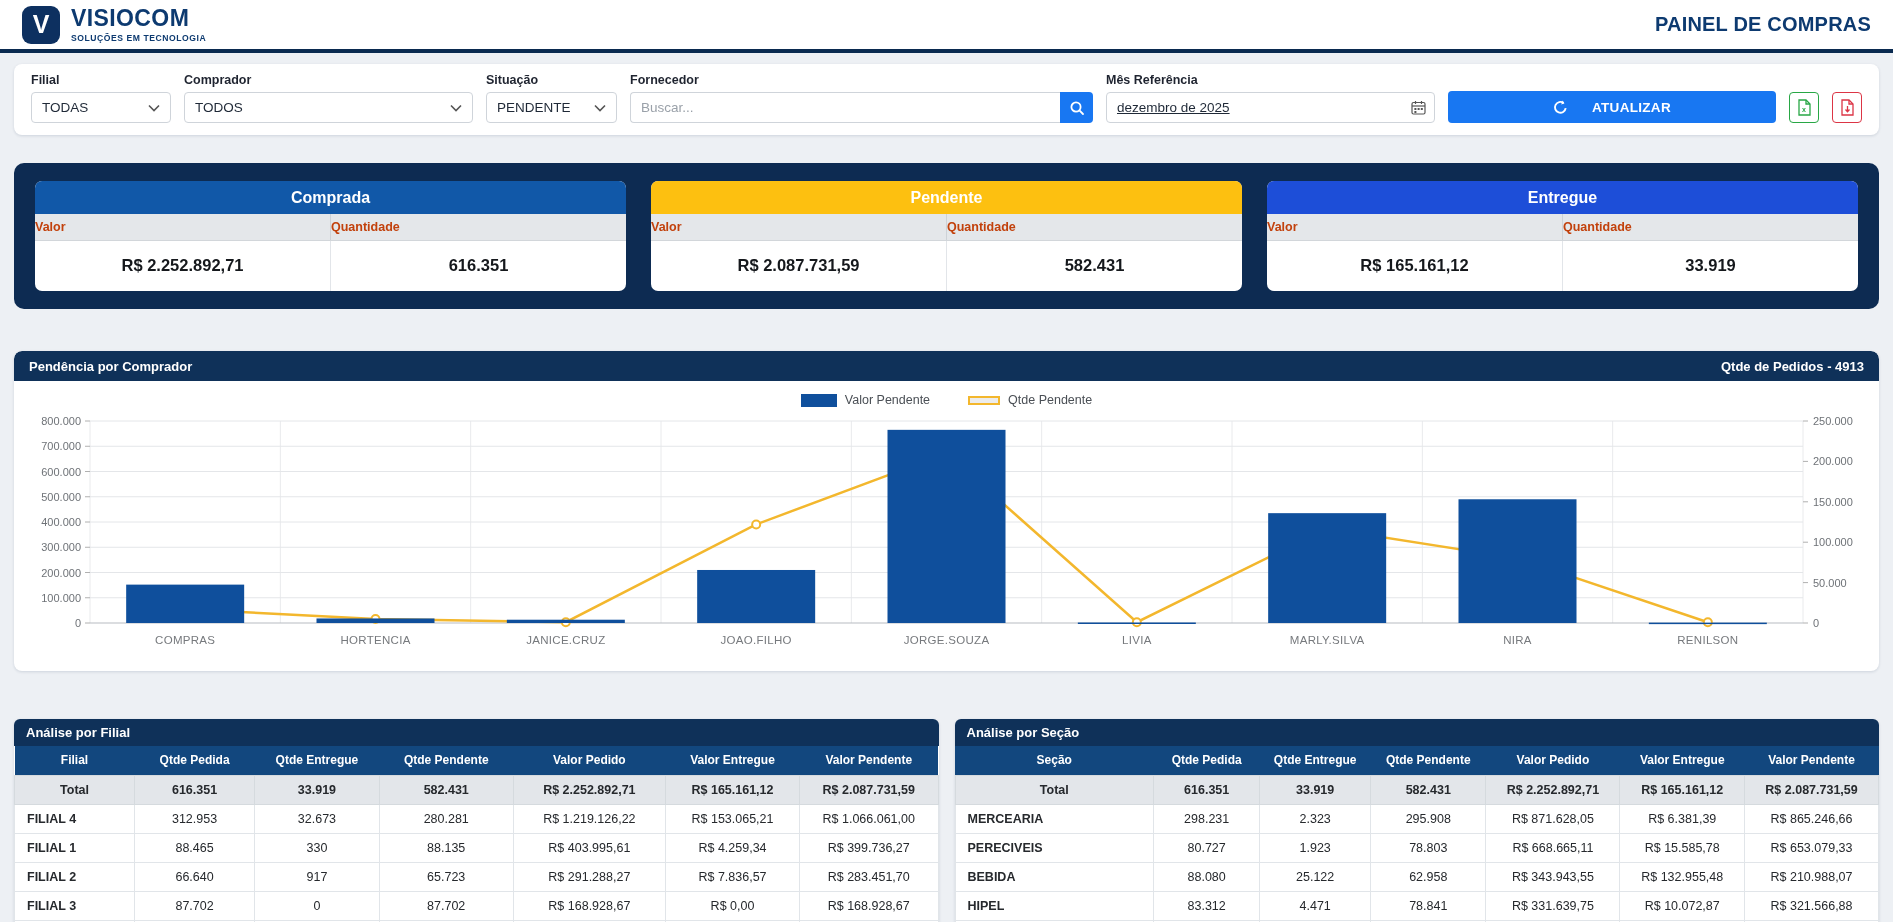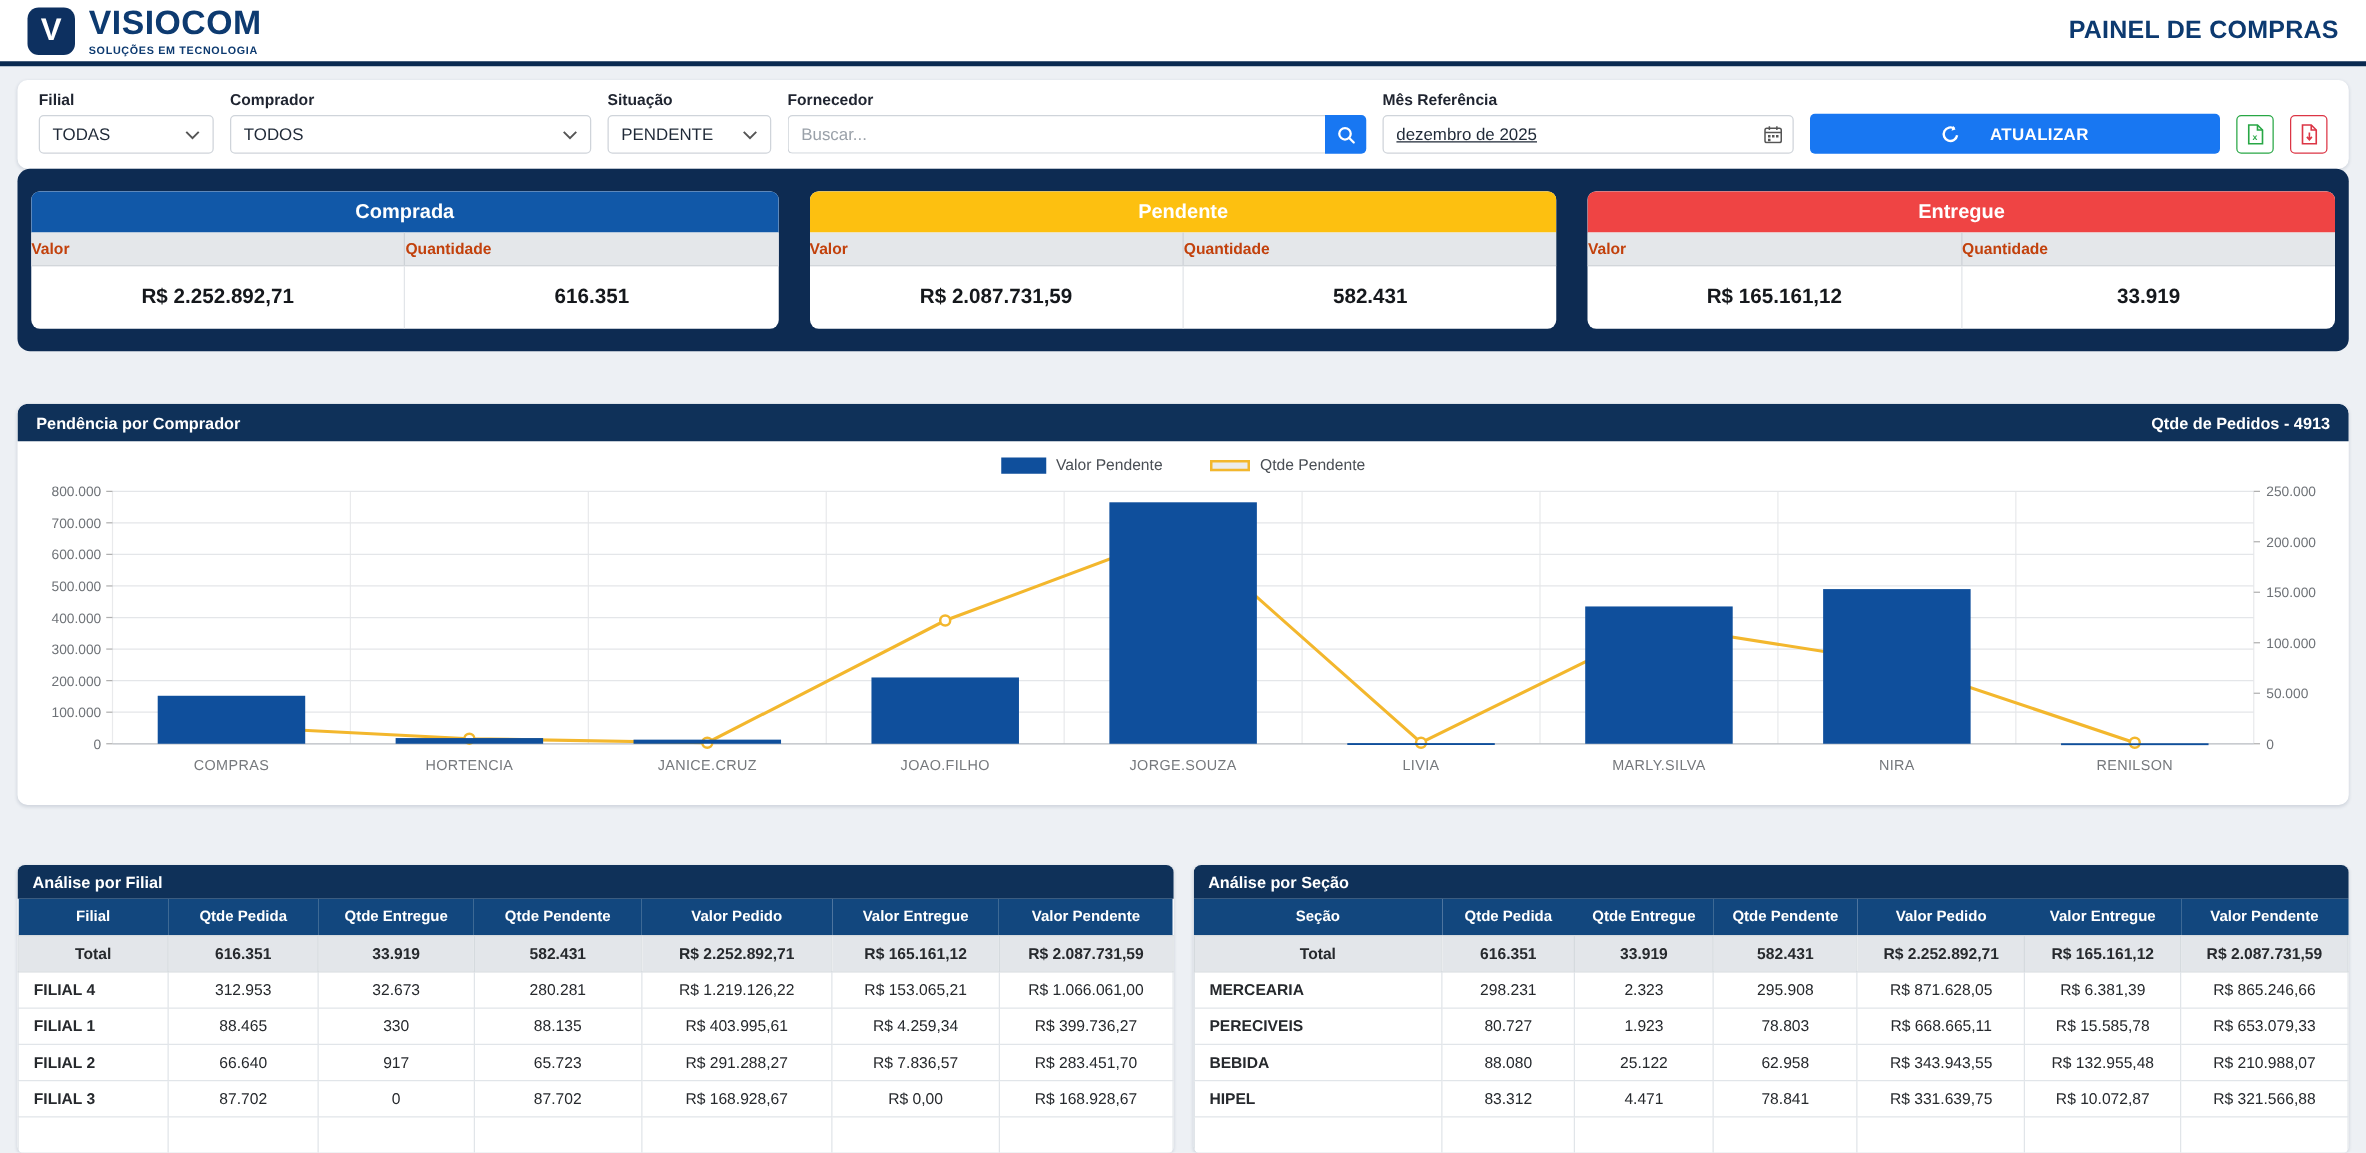--- a/index.html
+++ b/index.html
@@ -13,21 +13,21 @@
   .app-header{
     height:53px; background:#fff; border-bottom:4px solid #0a2a50;
     display:flex; align-items:center; justify-content:space-between; padding:0 22px;
   }
   .logo-wrap{ display:flex; align-items:center; gap:11px; }
   .logo-badge{
     width:38px; height:38px; background:#0d3060; border-radius:9px; color:#fff;
     font-weight:bold; font-size:25px; display:flex; align-items:center; justify-content:center;
   }
   .brand-text{ display:flex; flex-direction:column; }
-  .brand-name{ font-size:27px; font-weight:bold; color:#0d3a70; line-height:1; letter-spacing:.4px; }
+  .brand-name{ font-size:23px; font-weight:bold; color:#0d3a70; line-height:1; letter-spacing:.4px; }
   .brand-tag{ font-size:8.6px; font-weight:bold; color:#0d3a70; letter-spacing:.55px; margin-top:3px; }
   .page-title{ font-size:20px; font-weight:bold; color:#0d3a70; letter-spacing:.2px;text-align:center; }
 
   
   .filter-card{
     margin:11px 14px 0; background:#fff; border-radius:8px;
     box-shadow:0 1px 3px rgba(20,40,80,.14);
     padding:9px 17px 12px; display:flex; gap:13px; align-items:flex-end;
   }
   .field{ display:flex; flex-direction:column; }
@@ -55,22 +55,22 @@
   }
   .icon-btn{
     width:30px; height:31px; background:#fff; border:1px solid; border-radius:4px;
     display:flex; align-items:center; justify-content:center; cursor:pointer;
   }
   .icon-btn.excel{ border-color:#28a745; }
   .icon-btn.pdf{ border-color:#dc3545; }
 
   
   .kpi-panel{
-    margin:0 14px 0; background:#0d2b52; border-radius:10px;
-    padding:18px 11px; display:flex; gap:25px;
+    margin:28px 14px 0; background:#0d2b52; border-radius:10px;
+    padding:18px 21px; display:flex; gap:25px;
   }
   .kpi-card{ flex:1; border-radius:7px; overflow:hidden; background:#fff; }
   .kpi-head{
     height:33px; display:flex; align-items:center; justify-content:center;
     color:#fff; font-weight:bold; font-size:16px;
   }
   .kpi-sub{ display:flex; background:#e4e7ea; border-bottom:1px solid #d2d6da; }
   .kpi-sub > div{ flex:1; text-align:left; font-size:12.5px; font-weight:bold; color:#c2410c; padding:6px 0; }
   .kpi-sub > div:first-child{ border-right:1px solid #cdd2d7; }
   .kpi-values{ display:flex; }
@@ -221,21 +221,21 @@
     <div class="kpi-sub">
       <div>Valor</div>
       <div>Quantidade</div>
     </div>
     <div class="kpi-values">
       <div>R$ 2.087.731,59</div>
       <div>582.431</div>
     </div>
   </div>
   <div class="kpi-card">
-    <div class="kpi-head" style="background-color: #ef4444;">Entregue</div>
+    <div class="kpi-head" style="background-color: #1d4ed8;">Entregue</div>
     <div class="kpi-sub">
       <div>Valor</div>
       <div>Quantidade</div>
     </div>
     <div class="kpi-values">
       <div>R$ 165.161,12</div>
       <div>33.919</div>
     </div>
   </div>
 </div>

